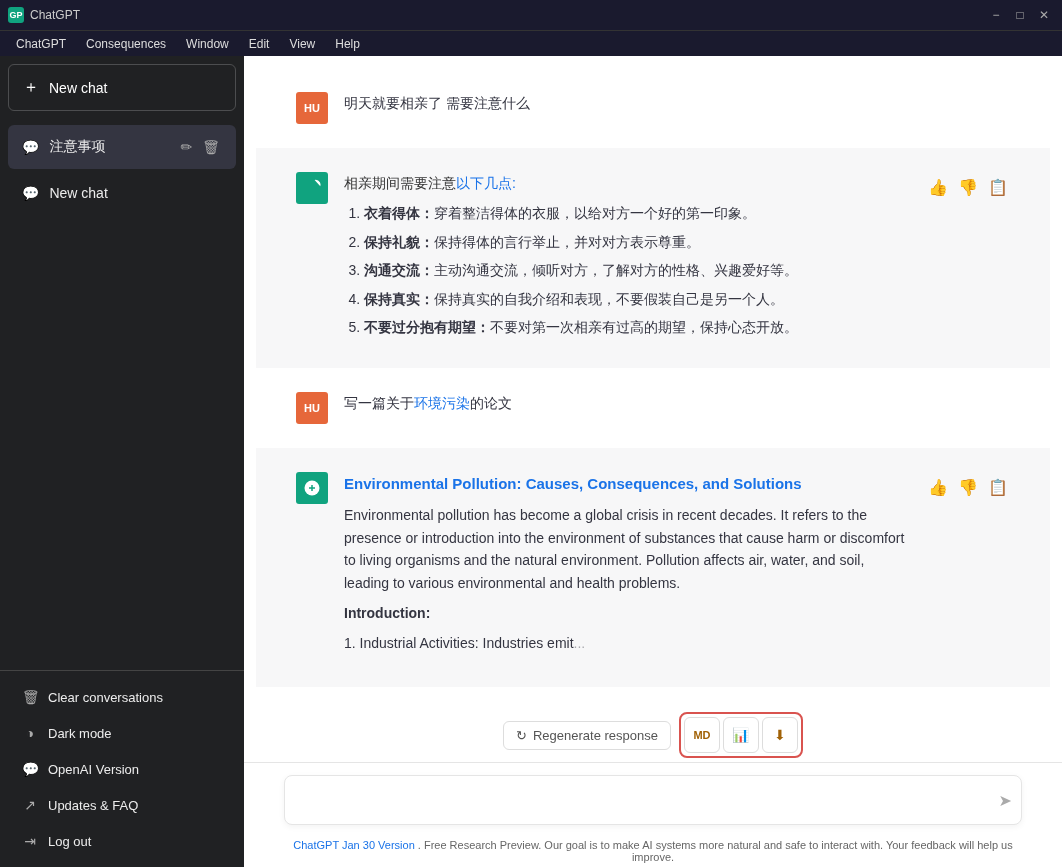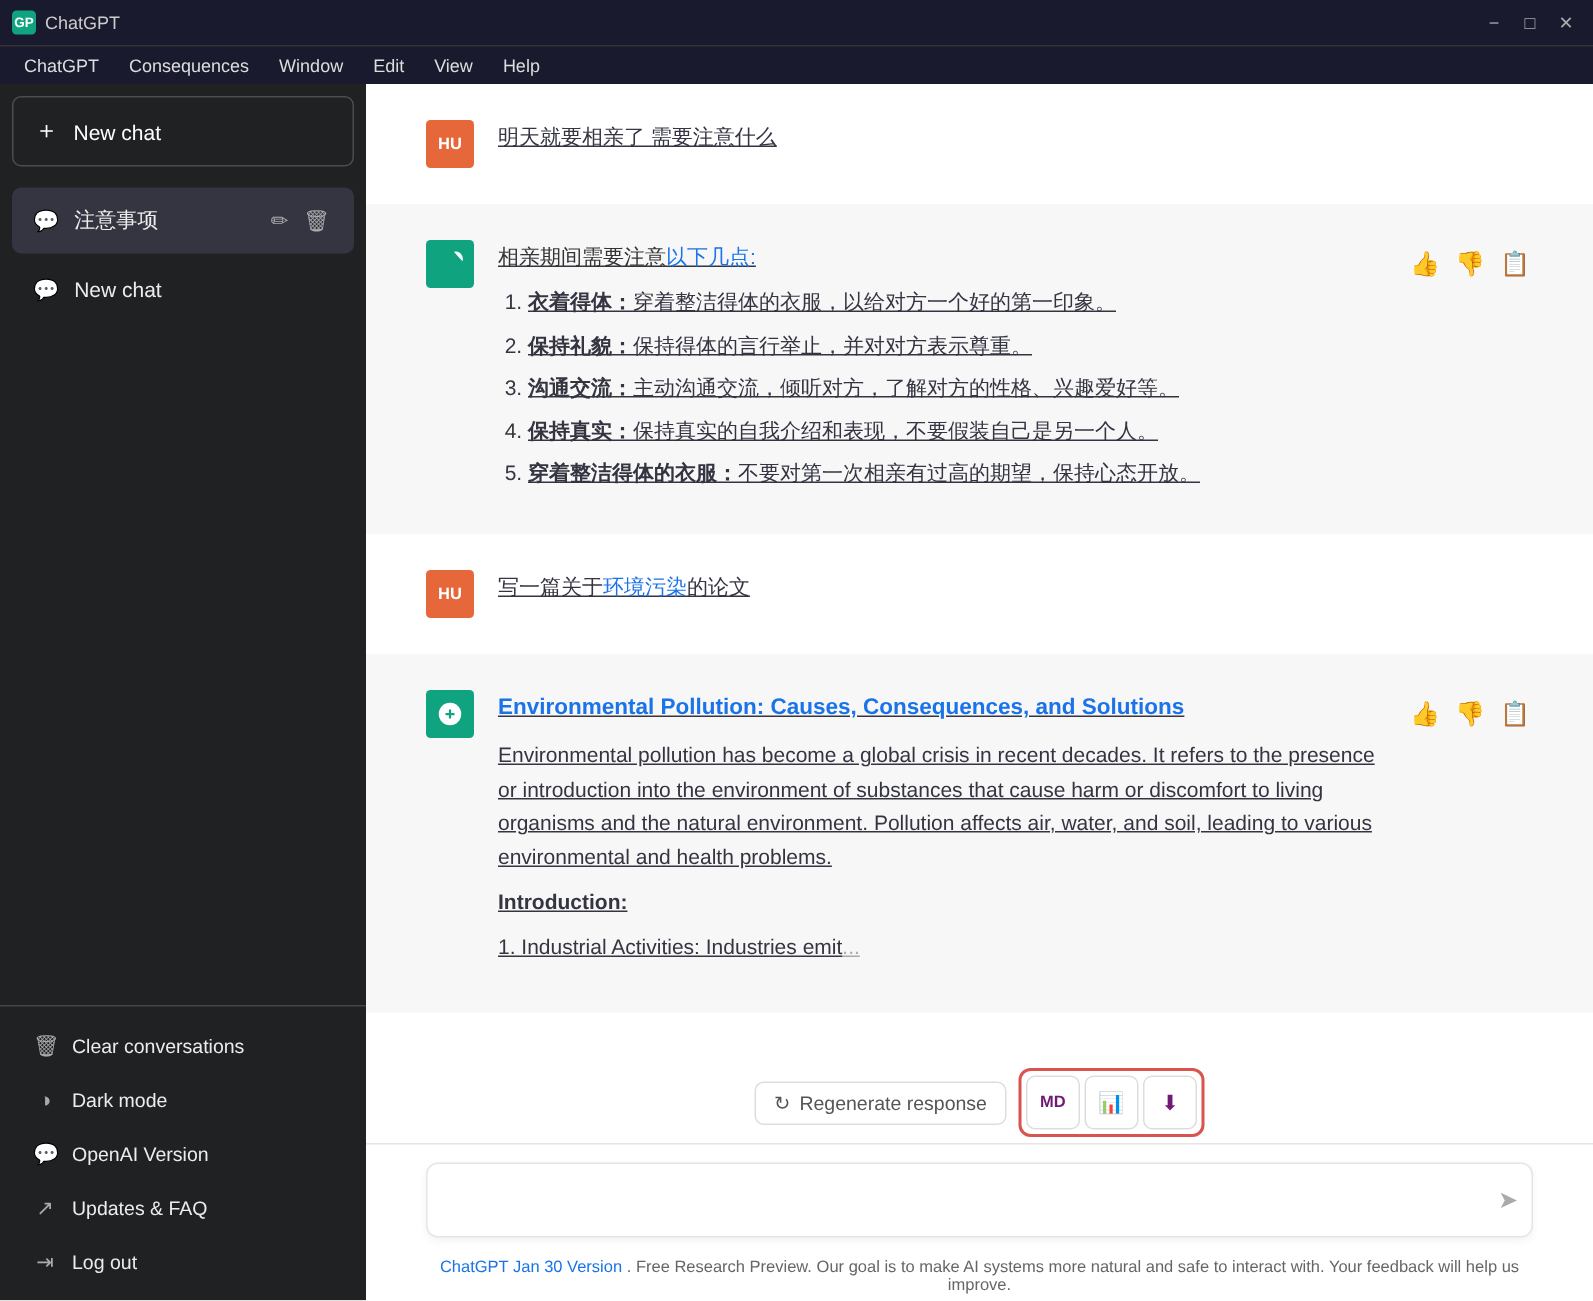--- a/index.html
+++ b/index.html
@@ -33,52 +33,52 @@
     .new-chat-plain { display: flex; align-items: center; gap: 10px; padding: 12px 14px; color: #ececec; cursor: pointer; margin: 2px 8px; border-radius: 6px; }
 
     .sidebar-spacer { flex: 1; }
 
     .sidebar-bottom { border-top: 1px solid #444; padding: 8px; }
     .sidebar-bottom-item { display: flex; align-items: center; gap: 10px; padding: 10px 14px; color: #ececec; cursor: pointer; border-radius: 6px; font-size: 13px; }
     .sidebar-bottom-icon { font-size: 14px; color: #aaa; width: 16px; text-align: center; }
 
     
     .chat-area { flex: 1; display: flex; flex-direction: column; background: #fff; overflow: hidden; }
-    .chat-messages { flex: 1; overflow-y: auto; padding: 0; }
+    .chat-messages { flex: 1; overflow-y: auto; padding: 12px; }
 
     
     .message-row { padding: 24px 40px; display: flex; align-items: flex-start; gap: 16px; }
     .message-row.user-msg { background: #fff; }
     .message-row.assistant-msg { background: #f7f7f8; }
 
     .avatar { width: 32px; height: 32px; border-radius: 3px; display: flex; align-items: center; justify-content: center; font-size: 11px; font-weight: bold; flex-shrink: 0; color: #fff; }
     .avatar.hu { background: #e6673a; }
     .avatar.gpt { background: #10a37f; }
 
-    .message-content { flex: 1; line-height: 1.6; color: #343541; text-decoration: underline; }
+    .message-content { flex: 1; line-height: 1.6; color: #343541; }
     .message-content .title { color: #1a73e8; font-weight: 600; font-size: 15px; margin-bottom: 8px; }
     .message-content p { margin-bottom: 8px; }
     .message-content ol { padding-left: 20px; }
     .message-content ol li { margin-bottom: 6px; }
 
     .highlight { color: #1a73e8; }
 
     .msg-actions { display: flex; gap: 6px; align-items: flex-start; margin-top: 4px; flex-shrink: 0; color: #aaa; font-size: 16px; }
     .msg-action-btn { cursor: pointer; padding: 2px; }
 
     
     .input-area { padding: 12px 40px 8px; background: #fff; border-top: 1px solid #e5e5e5; flex-shrink: 0; }
     .input-row { position: relative; display: flex; align-items: center; }
     .chat-input { width: 100%; border: 1px solid #e5e5e5; border-radius: 8px; padding: 12px 40px 12px 16px; font-size: 14px; resize: none; outline: none; height: 50px; box-shadow: 0 2px 6px rgba(0,0,0,0.05); }
     .send-btn { position: absolute; right: 10px; color: #aaa; cursor: pointer; font-size: 16px; }
 
     
     .regen-area { display: flex; align-items: center; justify-content: center; gap: 8px; padding: 6px 0 4px; }
     .regen-btn { display: flex; align-items: center; gap: 6px; font-size: 13px; color: #555; cursor: pointer; padding: 6px 12px; border: 1px solid #ddd; border-radius: 6px; background: #fff; }
-    .export-btn { width: 36px; height: 36px; border: 1px solid #ddd; border-radius: 6px; display: flex; align-items: center; justify-content: center; cursor: pointer; background: #fff; color: #701a75; font-size: 14px; text-align: right; }
+    .export-btn { width: 36px; height: 36px; border: 1px solid #ddd; border-radius: 6px; display: flex; align-items: center; justify-content: center; cursor: pointer; background: #fff; color: #a16207; font-size: 14px; text-align: right; }
     .export-group { border: 2px solid #d9534f; border-radius: 8px; padding: 3px; display: flex; gap: 3px; }
 
     
     .chat-footer { padding: 6px 40px 4px; font-size: 11px; color: #666; text-align: center; flex-shrink: 0; }
     .chat-footer a { color: #1a73e8; text-decoration: none; }
   </style>
 </head>
 <body>
 
 <div class="title-bar">
@@ -172,21 +172,21 @@
         </div>
         <div class="message-content">
           <p>
             <span style="color:#333;">相亲期间需要注意</span><span class="highlight">以下几点:</span>
           </p>
           <ol>
             <li><strong>衣着得体：</strong>穿着整洁得体的衣服，以给对方一个好的第一印象。</li>
             <li><strong>保持礼貌：</strong>保持得体的言行举止，并对对方表示尊重。</li>
             <li><strong>沟通交流：</strong>主动沟通交流，倾听对方，了解对方的性格、兴趣爱好等。</li>
             <li><strong>保持真实：</strong>保持真实的自我介绍和表现，不要假装自己是另一个人。</li>
-            <li><strong>穿着整洁得体的衣服：</strong>不要对第一次相亲有过高的期望，保持心态开放。</li>
+            <li><strong>不要过分抱有期望：</strong>不要对第一次相亲有过高的期望，保持心态开放。</li>
           </ol>
         </div>
         <div class="msg-actions">
           <span class="msg-action-btn">👍</span>
           <span class="msg-action-btn">👎</span>
           <span class="msg-action-btn">📋</span>
         </div>
       </div>
 
       <div class="message-row user-msg">

